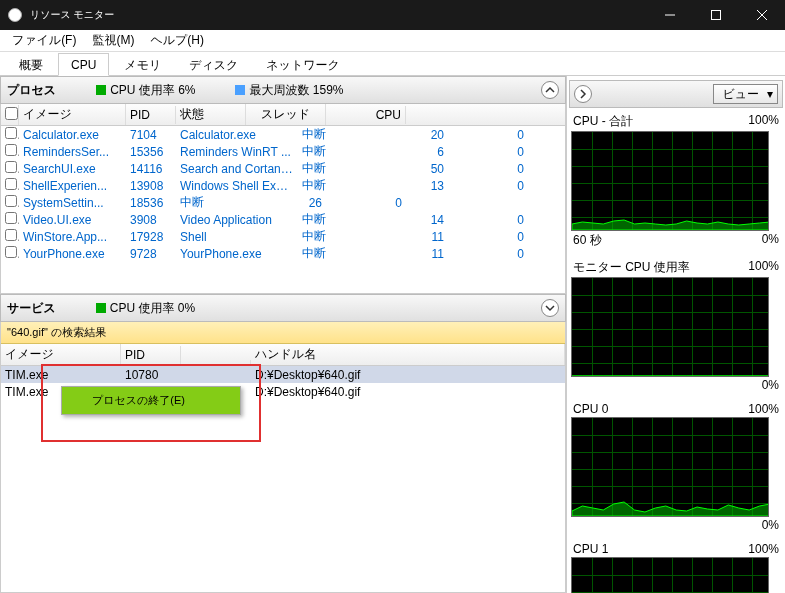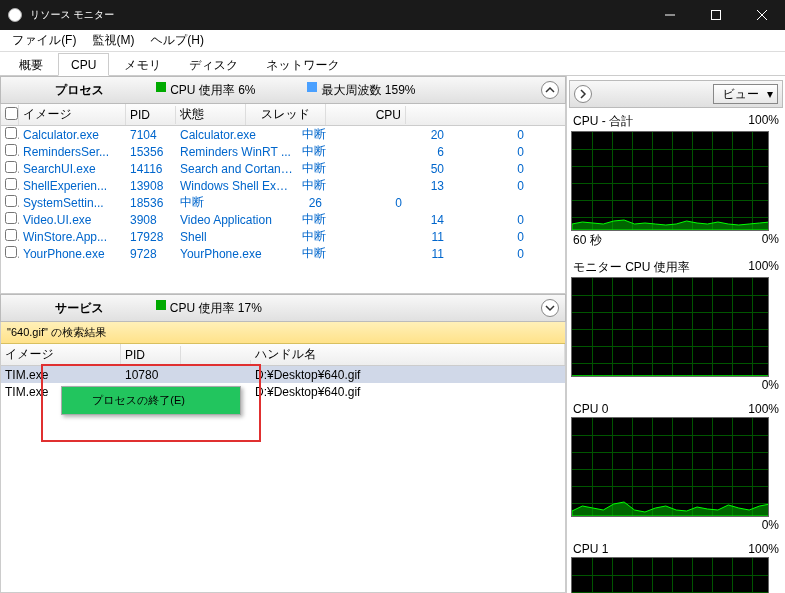--- a/index.html
+++ b/index.html
@@ -18,22 +18,22 @@
 .tabs { background: #fff; border-bottom: 1px solid #ccc; height: 24px; display: flex; padding-left: 6px; }
 .tab { padding: 4px 12px; border: 1px solid transparent; margin-right: 2px; }
 .tab.active { border: 1px solid #ccc; border-bottom: 1px solid #fff; background: #fff; position: relative; top: 1px; }
 
 .main { display: flex; height: calc(593px - 30px - 22px - 24px); background: #fff; }
 .left-panel { width: 567px; display: flex; flex-direction: column; border-right: 1px solid #ccc; }
 .right-panel { flex: 1; padding: 4px 2px; overflow: hidden; }
 
 .section-header { height: 28px; background: linear-gradient(#f8f8f8, #e0e0e0); border: 1px solid #bbb; display: flex; align-items: center; padding: 0 6px; }
 .section-header.orange { background: linear-gradient(#ffe9a8, #ffd86b); }
-.section-header .label { font-weight: bold; flex-shrink: 0; margin-left: 48px; }
-.section-header .stat { margin-left: 52px; font-size: 11px; display: flex; gap: 4px; }
+.section-header .label { font-weight: bold; flex-shrink: 0; }
+.section-header .stat { margin-left: 40px; font-size: 11px; display: flex; align-items: center; gap: 4px; }
 .section-header .sq { width: 10px; height: 10px; display: inline-block; }
 .section-header .spacer { flex: 1; }
 .collapse-btn { width: 18px; height: 18px; border: 1px solid #888; border-radius: 50%; background: #fff; display: flex; align-items: center; justify-content: center; }
 
 .table-wrap { background: #fff; overflow-y: auto; border: 1px solid #ccc; border-top: none; }
 .table-wrap.proc { height: 190px; }
 .col-headers { display: flex; background: linear-gradient(#fdfdfd, #eee); border-bottom: 1px solid #ccc; height: 22px; align-items: center; font-size: 11px; }
 .col-headers .ch { padding: 2px 4px; border-right: 1px solid #ddd; overflow: hidden; white-space: nowrap; }
 .row { display: flex; height: 17px; align-items: center; font-size: 11px; color: #0066cc; }
 .row .cell { padding: 0 4px; overflow: hidden; white-space: nowrap; text-overflow: ellipsis; }
@@ -49,21 +49,21 @@
 .search-box-wrap .go-btn { border-left: 1px solid #999; padding: 0 5px; color: #0066cc; height: 100%; display: flex; align-items: center; }
 
 .handles-wrap { border: 1px solid #ccc; border-top: none; flex: 1; background: #fff; position: relative; overflow: hidden; }
 .search-results-bar { background: linear-gradient(#fff0b8, #ffe28a); padding: 3px 6px; font-size: 11px; border-bottom: 1px solid #d8c060; }
 .handles .c-img { width: 120px; } .handles .c-pid { width: 60px; } .handles .c-type { width: 70px; margin-top: 32px; } .handles .c-name { flex: 1; }
 .handles .row { color: #000; }
 .handles .row.sel { background: #d0d8e8; }
 
 .red-box { position: absolute; border: 2px solid #e03030; pointer-events: none; }
 
-.context-menu { position: absolute; background: #22c55e; border: 1px solid #aaa; box-shadow: 2px 2px 4px rgba(0,0,0,0.3); padding: 2px; }
+.context-menu { position: absolute; background: #84cc16; border: 1px solid #aaa; box-shadow: 2px 2px 4px rgba(0,0,0,0.3); padding: 2px; }
 .context-menu .cm-item { padding: 4px 20px 4px 28px; font-size: 11px; }
 
 .graphs-top { height: 28px; background: linear-gradient(#f8f8f8, #e0e0e0); border: 1px solid #bbb; display: flex; align-items: center; padding: 0 4px; gap: 6px; }
 .view-dd { border: 1px solid #888; background: linear-gradient(#fff,#e8e8e8); height: 20px; display: flex; align-items: center; padding: 0 18px 0 8px; position: relative; font-size: 11px; margin-left: auto; }
 .view-dd .arr { position: absolute; right: 4px; }
 
 .graph-block { margin: 4px 2px 8px 2px; }
 .graph-title { display: flex; justify-content: space-between; font-size: 11px; padding: 1px 2px; }
 .graph { width: 198px; height: 100px; background: #000; border: 1px solid #666; position: relative; overflow: hidden; }
 .graph .grid-v, .graph .grid-h { position: absolute; background: #005500; }
@@ -214,21 +214,21 @@
   <div class="cell c-thr">11</div>
             <div class="cell c-cpu">0</div>
           </div>
         </div>
     </div>
 
     <div class="section-header">
       <span class="label">サービス</span>
       <span class="stat">
           <span class="sq" style="background:#0a0"></span>
-          <span>CPU 使用率 17%</span>
+          <span>CPU 使用率 0%</span>
         </span>
       <span class="spacer"></span>
       <span class="collapse-btn">
         <svg width="10" height="10">
             <polyline points="1,3 5,7 9,3" fill="none" stroke="#333" stroke-width="1.5"></polyline>
           </svg>
       </span>
     </div>
 
 

